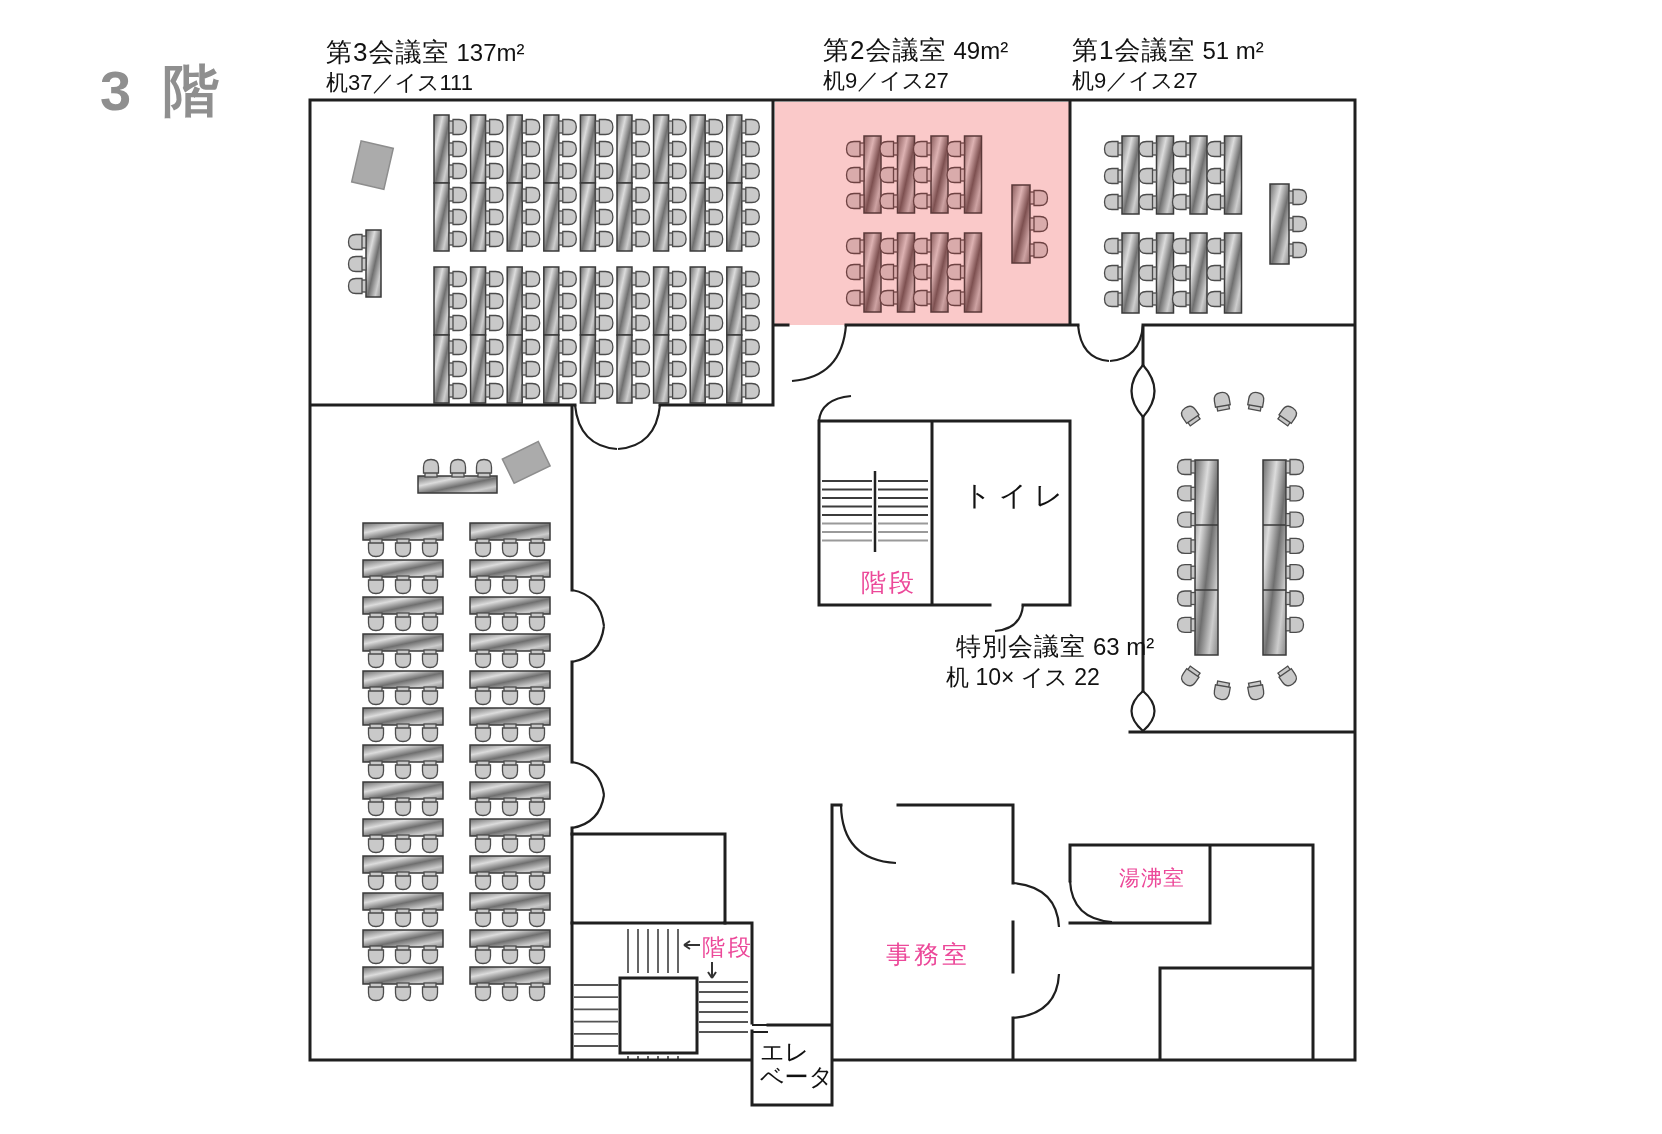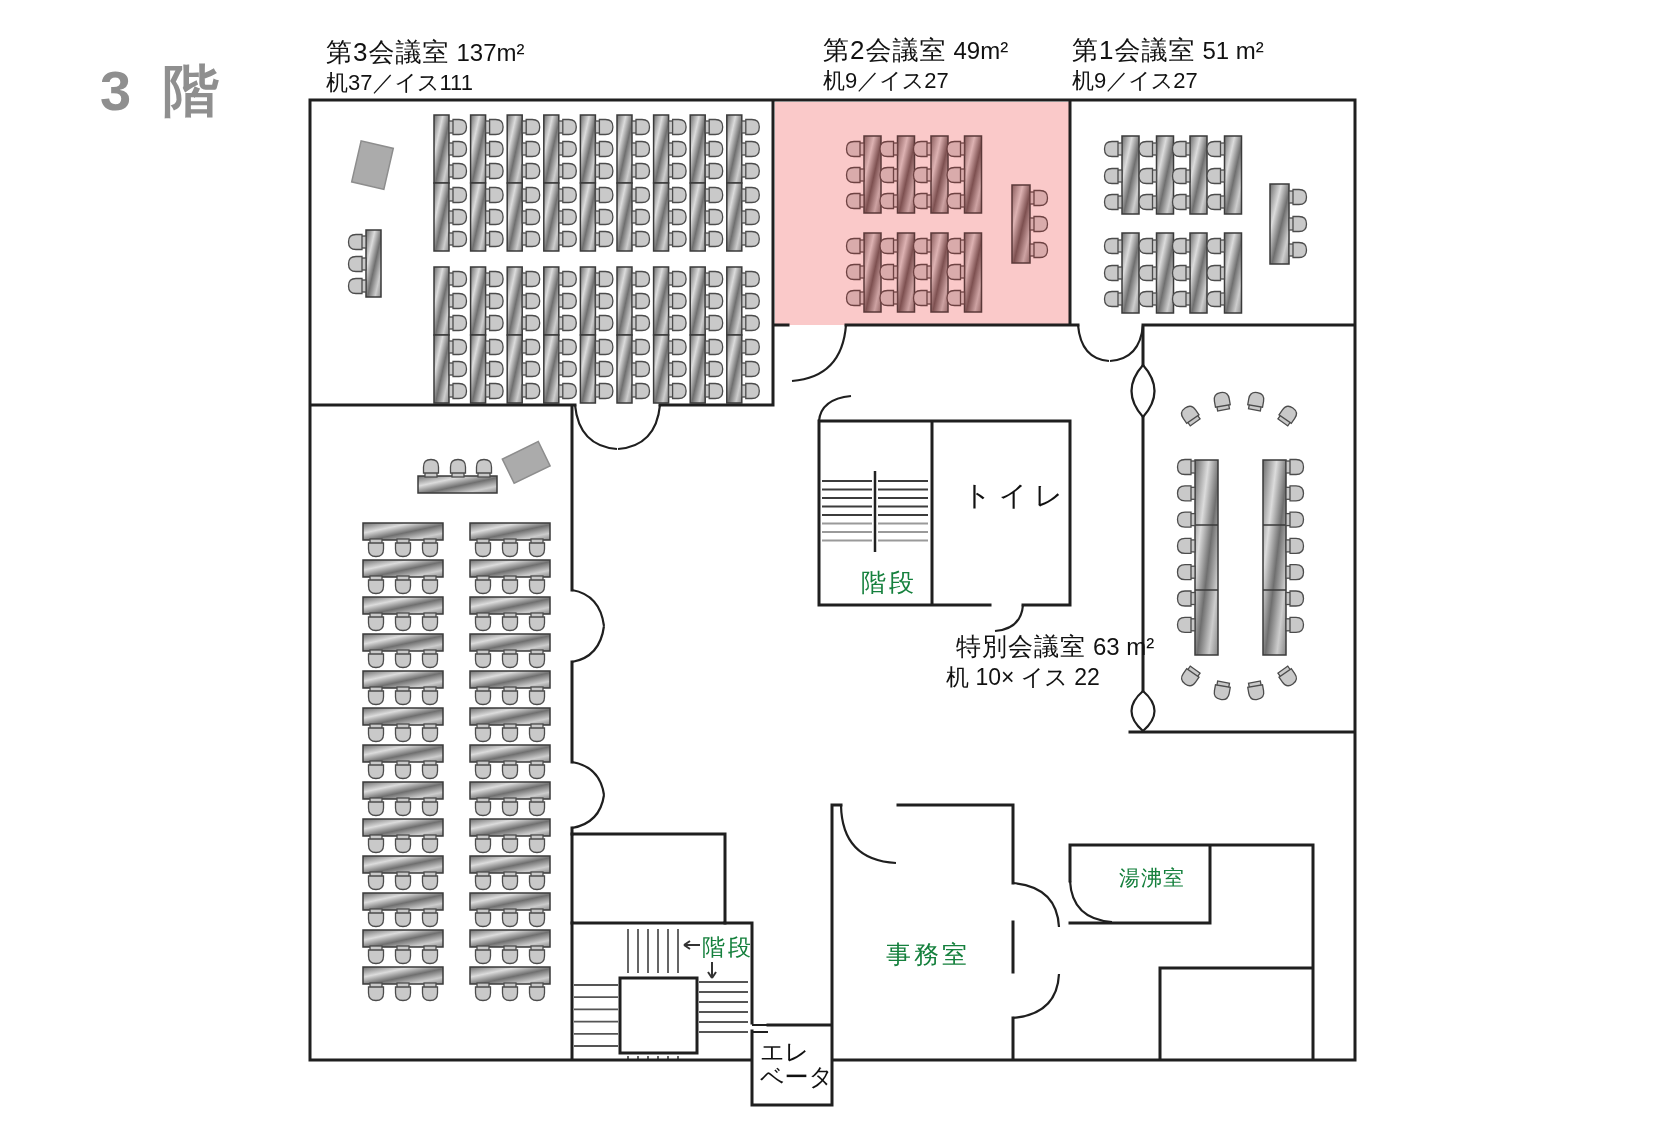--- a/index.html
+++ b/index.html
@@ -4,21 +4,21 @@
 <style>
   html,body{margin:0;padding:0;background:#fff;}
   body{width:1662px;height:1134px;font-family:"Liberation Sans","DejaVu Sans",sans-serif;color:#111;}
   .plan{position:relative;width:1500px;height:1134px;overflow:hidden;background:#fff;margin-top:15px;}
   .plan svg{position:absolute;left:0;top:0;}
   .lbl{position:absolute;white-space:nowrap;line-height:1.22;}
   .floor-title{font-size:56px;font-weight:800;color:#8f8f8f;letter-spacing:8px;}
   .room-label .l1 .nm{font-weight:400;font-size:26px;letter-spacing:1px;}
   .room-label .l1 .ar{font-size:24px;margin-left:7px;}
   .room-label .l2{font-size:22px;margin-top:1px;}
-  .small-label{font-size:25px;letter-spacing:3px;color:#15803d;}
+  .small-label{font-size:25px;letter-spacing:3px;color:#ec4899;}
   .toilet{font-size:28px;letter-spacing:7px;font-family:Liberation Mono, monospace;}
   .elev{font-size:24px;line-height:25px;text-align:left;}
 </style>
 </head>
 <body>
 
 <div class="plan">
 
   <svg width="1662" height="1134" viewBox="0 0 1662 1134">
     <defs>

